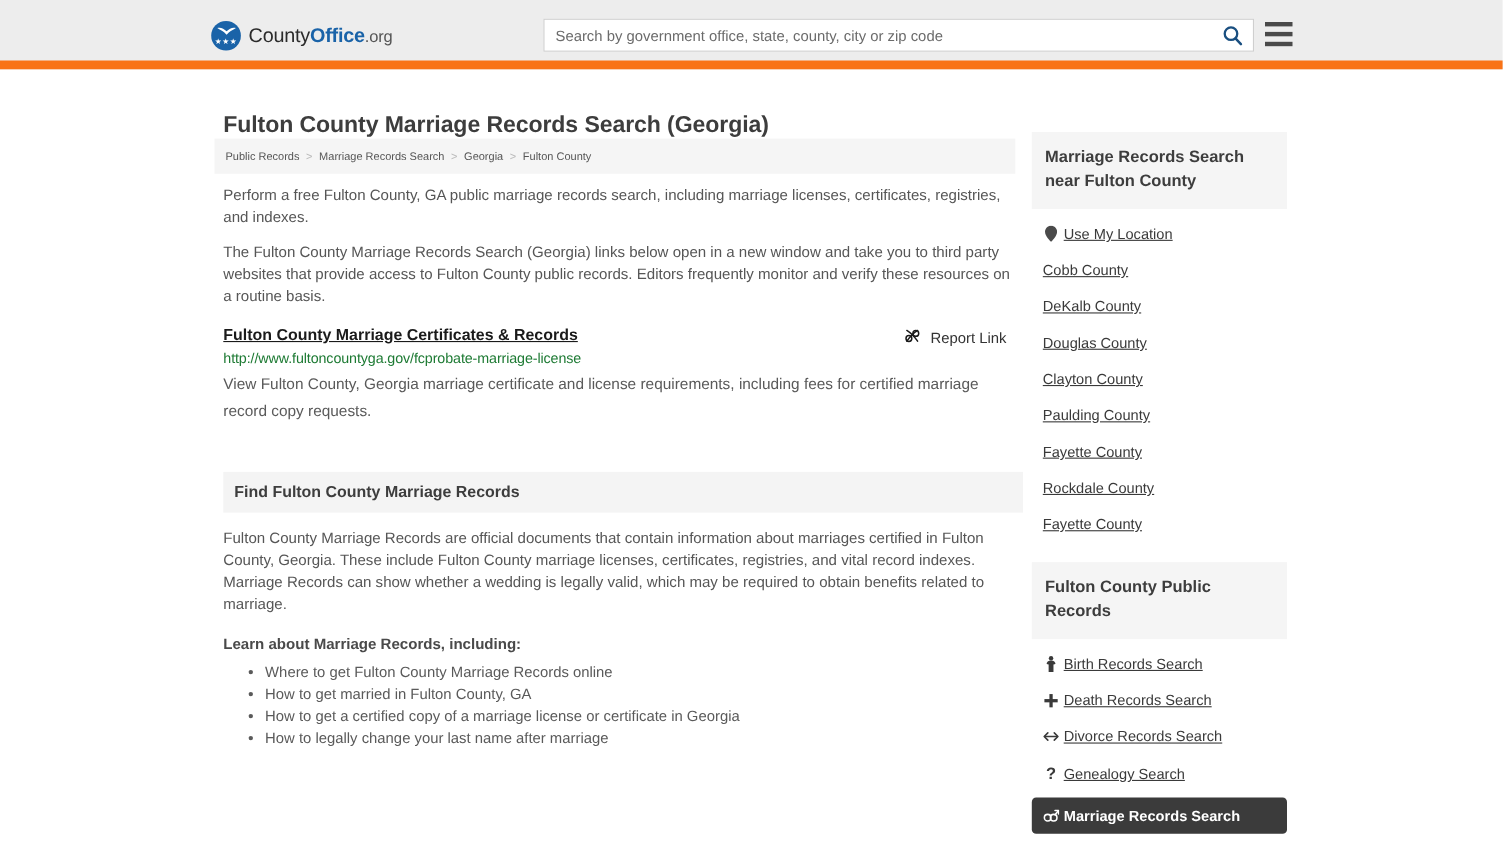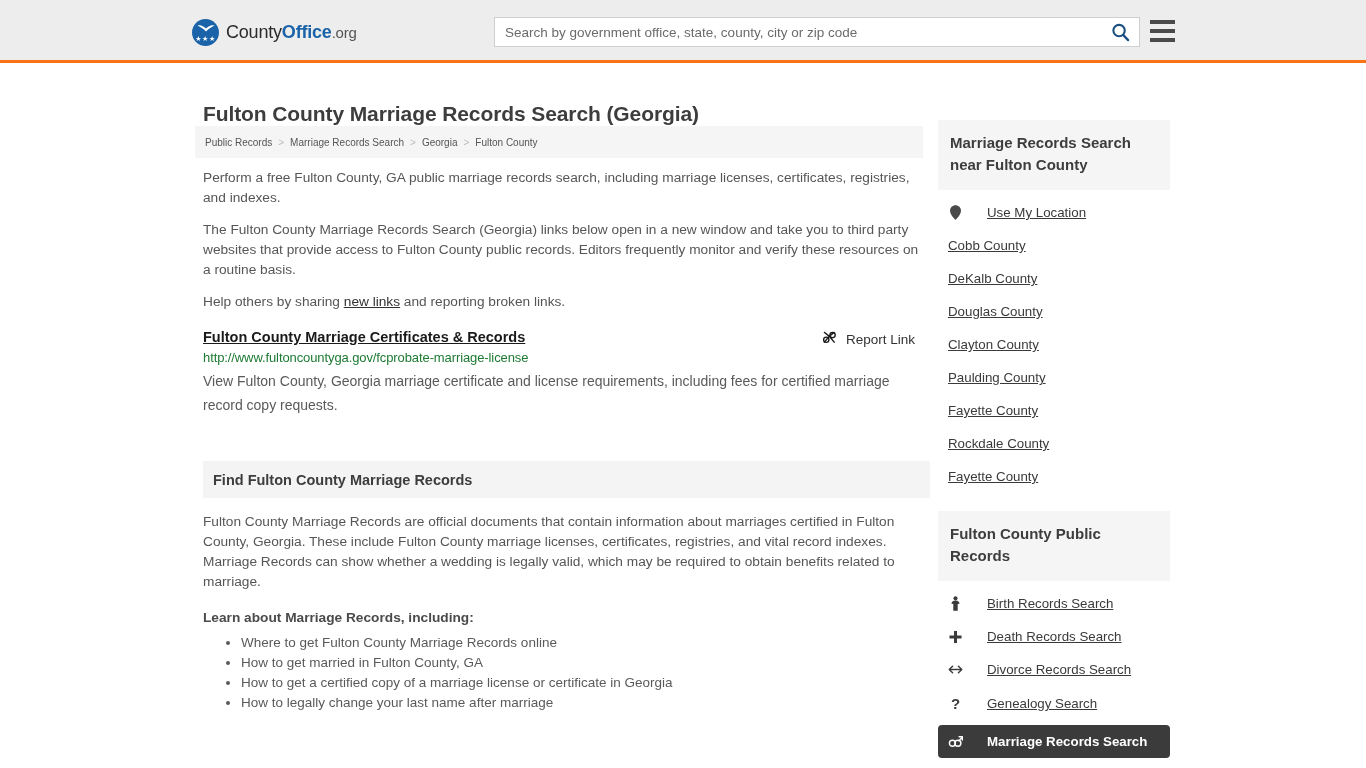--- a/index.html
+++ b/index.html
@@ -9,21 +9,21 @@
     background: #ffffff;
     font-family: "Liberation Sans", sans-serif;
     overflow: hidden;
   }
 
   
   #site-header {
     position: absolute; top: 0; left: 0;
     width: 1366px; height: 63px;
     background: #ededed;
-    border-bottom: 3px solid #f97316;
+    border-bottom: 8px solid #f97316;
   }
   #logo-wrap {
     position: absolute; left: 192px; top: 19px;
     display: flex; align-items: center; gap: 7px;
   }
   #logo-mark {
     width: 27px; height: 27px; border-radius: 50%;
     background: #1a63a8;
     position: relative; flex: none;
     overflow: hidden;
@@ -131,21 +131,21 @@
   }
 
   
   #sidebar { position: absolute; left: 938px; top: 120px; width: 232px; }
   .side-head {
     background: #f5f5f5; padding: 12px 12px 14px 12px;
     font-size: 15px; font-weight: bold; color: #3d3d3d; line-height: 22px;
   }
   .side-list { padding: 0; margin: 0; list-style: none; }
   .side-item {
-    display: flex; align-items: center; gap: 24px;
+    display: flex; align-items: center; gap: 4px;
     padding: 9px 10px; font-size: 13.3px;
   }
   .side-item a { color: #3a3a3a; text-decoration: underline; }
   .side-item .ico {
     width: 15px; display: flex; align-items: center; justify-content: center;
     color: #3a3a3a; font-size: 14px; flex: none;
   }
   .side-item.plain { padding-left: 10px; }
   .side-item.active {
     background: #3b3b3b; border-radius: 4px; margin-top: 4px;
@@ -195,21 +195,20 @@
   <span class="sep">&gt;</span>
   <a href="#">Georgia</a>
   <span class="sep">&gt;</span>
   <a href="#">Fulton County</a>
 </nav>
 
 <div id="main-col">
 
   <p class="para">Perform a free Fulton County, GA public marriage records search, including marriage licenses, certificates, registries, and indexes.</p>
   <p class="para">The Fulton County Marriage Records Search (Georgia) links below open in a new window and take you to third party websites that provide access to Fulton County public records. Editors frequently monitor and verify these resources on a routine basis.</p>
-  <p class="para"><span>Help others by sharing </span><a href="#">new links</a><span> and reporting broken links.</span></p>
 
   <div id="result-block">
     <a href="#" id="result-title">Fulton County Marriage Certificates &amp; Records</a>
     <div id="report-link">
       <span>
         <svg width="17" height="17" viewBox="0 0 20 20" xmlns="http://www.w3.org/2000/svg">
           <path d="M4 4 C8 6.5, 11 9, 15.5 15.5" stroke="#1a1a1a" stroke-width="1.6" fill="none" stroke-linecap="round"></path>
           <path d="M15.5 4 C11.5 6.5, 8.5 9, 4 15.5" stroke="#1a1a1a" stroke-width="1.6" fill="none" stroke-linecap="round"></path>
           <circle cx="6.2" cy="12.6" r="3.1" fill="none" stroke="#1a1a1a" stroke-width="1.6"></circle>
           <circle cx="13.6" cy="7.2" r="3.1" fill="none" stroke="#1a1a1a" stroke-width="1.6"></circle>

